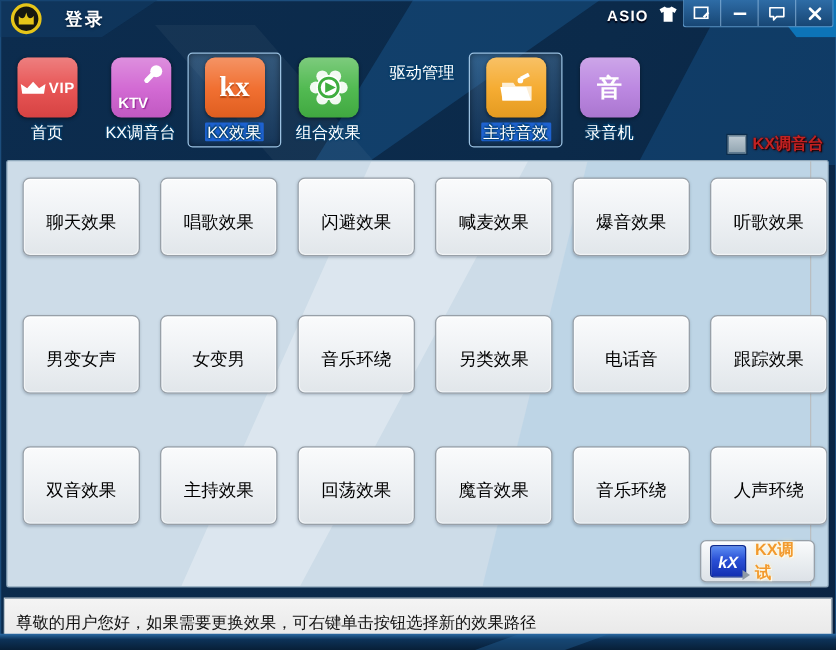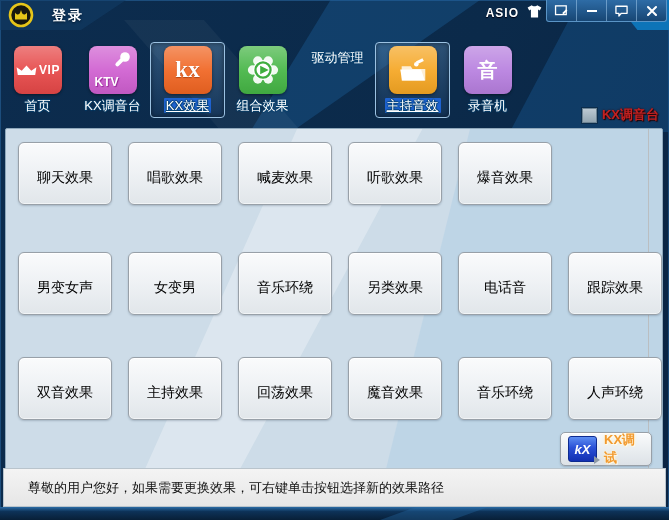--- a/index.html
+++ b/index.html
@@ -55,21 +55,21 @@
   .vip-text{font-size:12px;font-weight:bold;letter-spacing:.5px;}
   .ktv-mic{position:absolute;top:4px;right:5px;}
   .ktv-text{position:absolute;bottom:5px;left:6px;font-size:12px;font-weight:800;text-shadow:1px 1px 1px rgba(120,0,120,.6);}
   .kx-text{font-family:"Liberation Serif","DejaVu Serif",serif;font-weight:bold;font-size:23px;text-shadow:0 1px 1px rgba(120,40,0,.5);}
   .drive-text{font-family:"DejaVu Sans Mono","Liberation Mono",monospace;font-size:11px;}
   .rec-text{font-size:20px;font-weight:bold;}
   .nav-label{
     margin-top:4px;font-size:13px;color:#fff;white-space:nowrap;line-height:15px;
     text-shadow:-1px 0 1px #05406e,1px 0 1px #05406e,0 -1px 1px #05406e,0 1px 1px #05406e;
   }
-  .nav-item.selected .nav-label{padding:0 2px;border-radius:1px;text-decoration:underline;}
+  .nav-item.selected .nav-label{padding:0 2px;border-radius:1px;}
 
   
   .mixer{position:absolute;top:106px;right:10px;display:flex;align-items:center;gap:5px;cursor:pointer;}
   .checkbox{width:13px;height:13px;background:linear-gradient(180deg,#bcc9d2,#93a6b2);border:1px solid #6d8494;box-shadow:0 0 0 1px rgba(0,0,0,.25);}
   .mixer-label{font-size:13px;font-weight:bold;text-shadow:1px 1px 1px #200,0 0 2px #400;}
 
   
   .panel{
     position:absolute;left:5px;top:128px;width:656px;height:340px;
     background:#cddce8;border:1px solid #8fa8bb;border-radius:2px;overflow:hidden;
@@ -101,23 +101,23 @@
     background:linear-gradient(180deg,#5d8ef2 0%,#2a50d6 45%,#1330b2 100%);
     border:1px solid #0d2a90;color:#fff;font-weight:bold;font-style:italic;font-size:13px;
     display:flex;align-items:center;justify-content:center;
   }
   .kxlogo::after{content:"";position:absolute;right:-4px;bottom:-3px;
     border-style:solid;border-width:4px 0 4px 6px;border-color:transparent transparent transparent #8f9aa5;}
   .debug-label{font-weight:bold;font-size:13px;text-shadow:0 0 2px #fff7e0,0 0 4px #ffefc0,1px 1px 0 rgba(255,255,255,.8);}
 
   
   .statusbar{
-    position:absolute;left:3px;top:468px;width:663px;height:39px;box-sizing:border-box;
+    position:absolute;left:3px;top:478px;width:663px;height:39px;box-sizing:border-box;
     background:linear-gradient(180deg,#f4f4f4,#e6e6e6);border:1px solid #b9c4cc;
-    display:flex;align-items:center;padding-left:24px;font-size:13px;color:#111;
+    display:flex;align-items:center;padding-left:9px;font-size:13px;color:#111;
   }
   .footer{position:absolute;left:0;top:507px;width:669px;height:13px;
     background:linear-gradient(180deg,#2b6ba5 0%,#0d3258 35%,#081f37 100%);}
   .f1{left:380px;top:507px;width:180px;height:13px;background:rgba(40,110,170,.35);clip-path:polygon(20% 0,60% 0,40% 100%,0 100%);}
 </style>
 </head>
 <body>
 
 <div class="window">
 
@@ -244,23 +244,24 @@
   </div>
 
   <div class="panel">
     <div class="p-shape p1"></div>
     <div class="p-shape p2"></div>
     <div class="p-shape p-seam"></div>
 
     <div class="fx-row row0">
       <button class="fx">聊天效果</button>
       <button class="fx">唱歌效果</button>
+      <button class="fx">闪避效果</button>
       <button class="fx">喊麦效果</button>
+      <button class="fx">爆音效果</button>
       <button class="fx">听歌效果</button>
-      <button class="fx">爆音效果</button>
     </div>
     <div class="fx-row row1">
       <button class="fx">男变女声</button>
       <button class="fx">女变男</button>
       <button class="fx">音乐环绕</button>
       <button class="fx">另类效果</button>
       <button class="fx">电话音</button>
       <button class="fx">跟踪效果</button>
     </div>
     <div class="fx-row row2">

